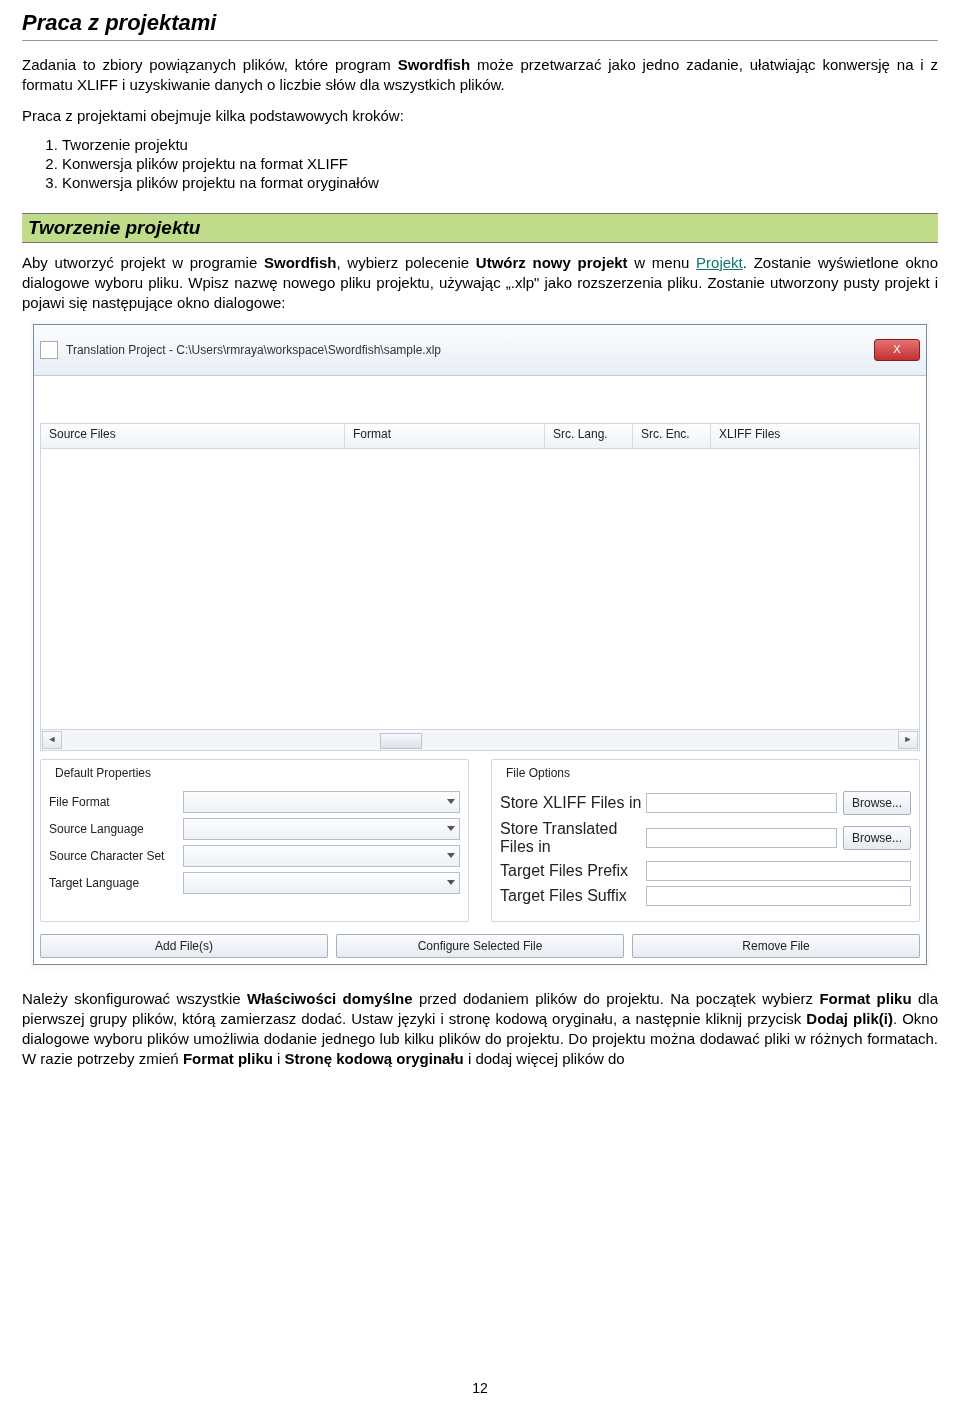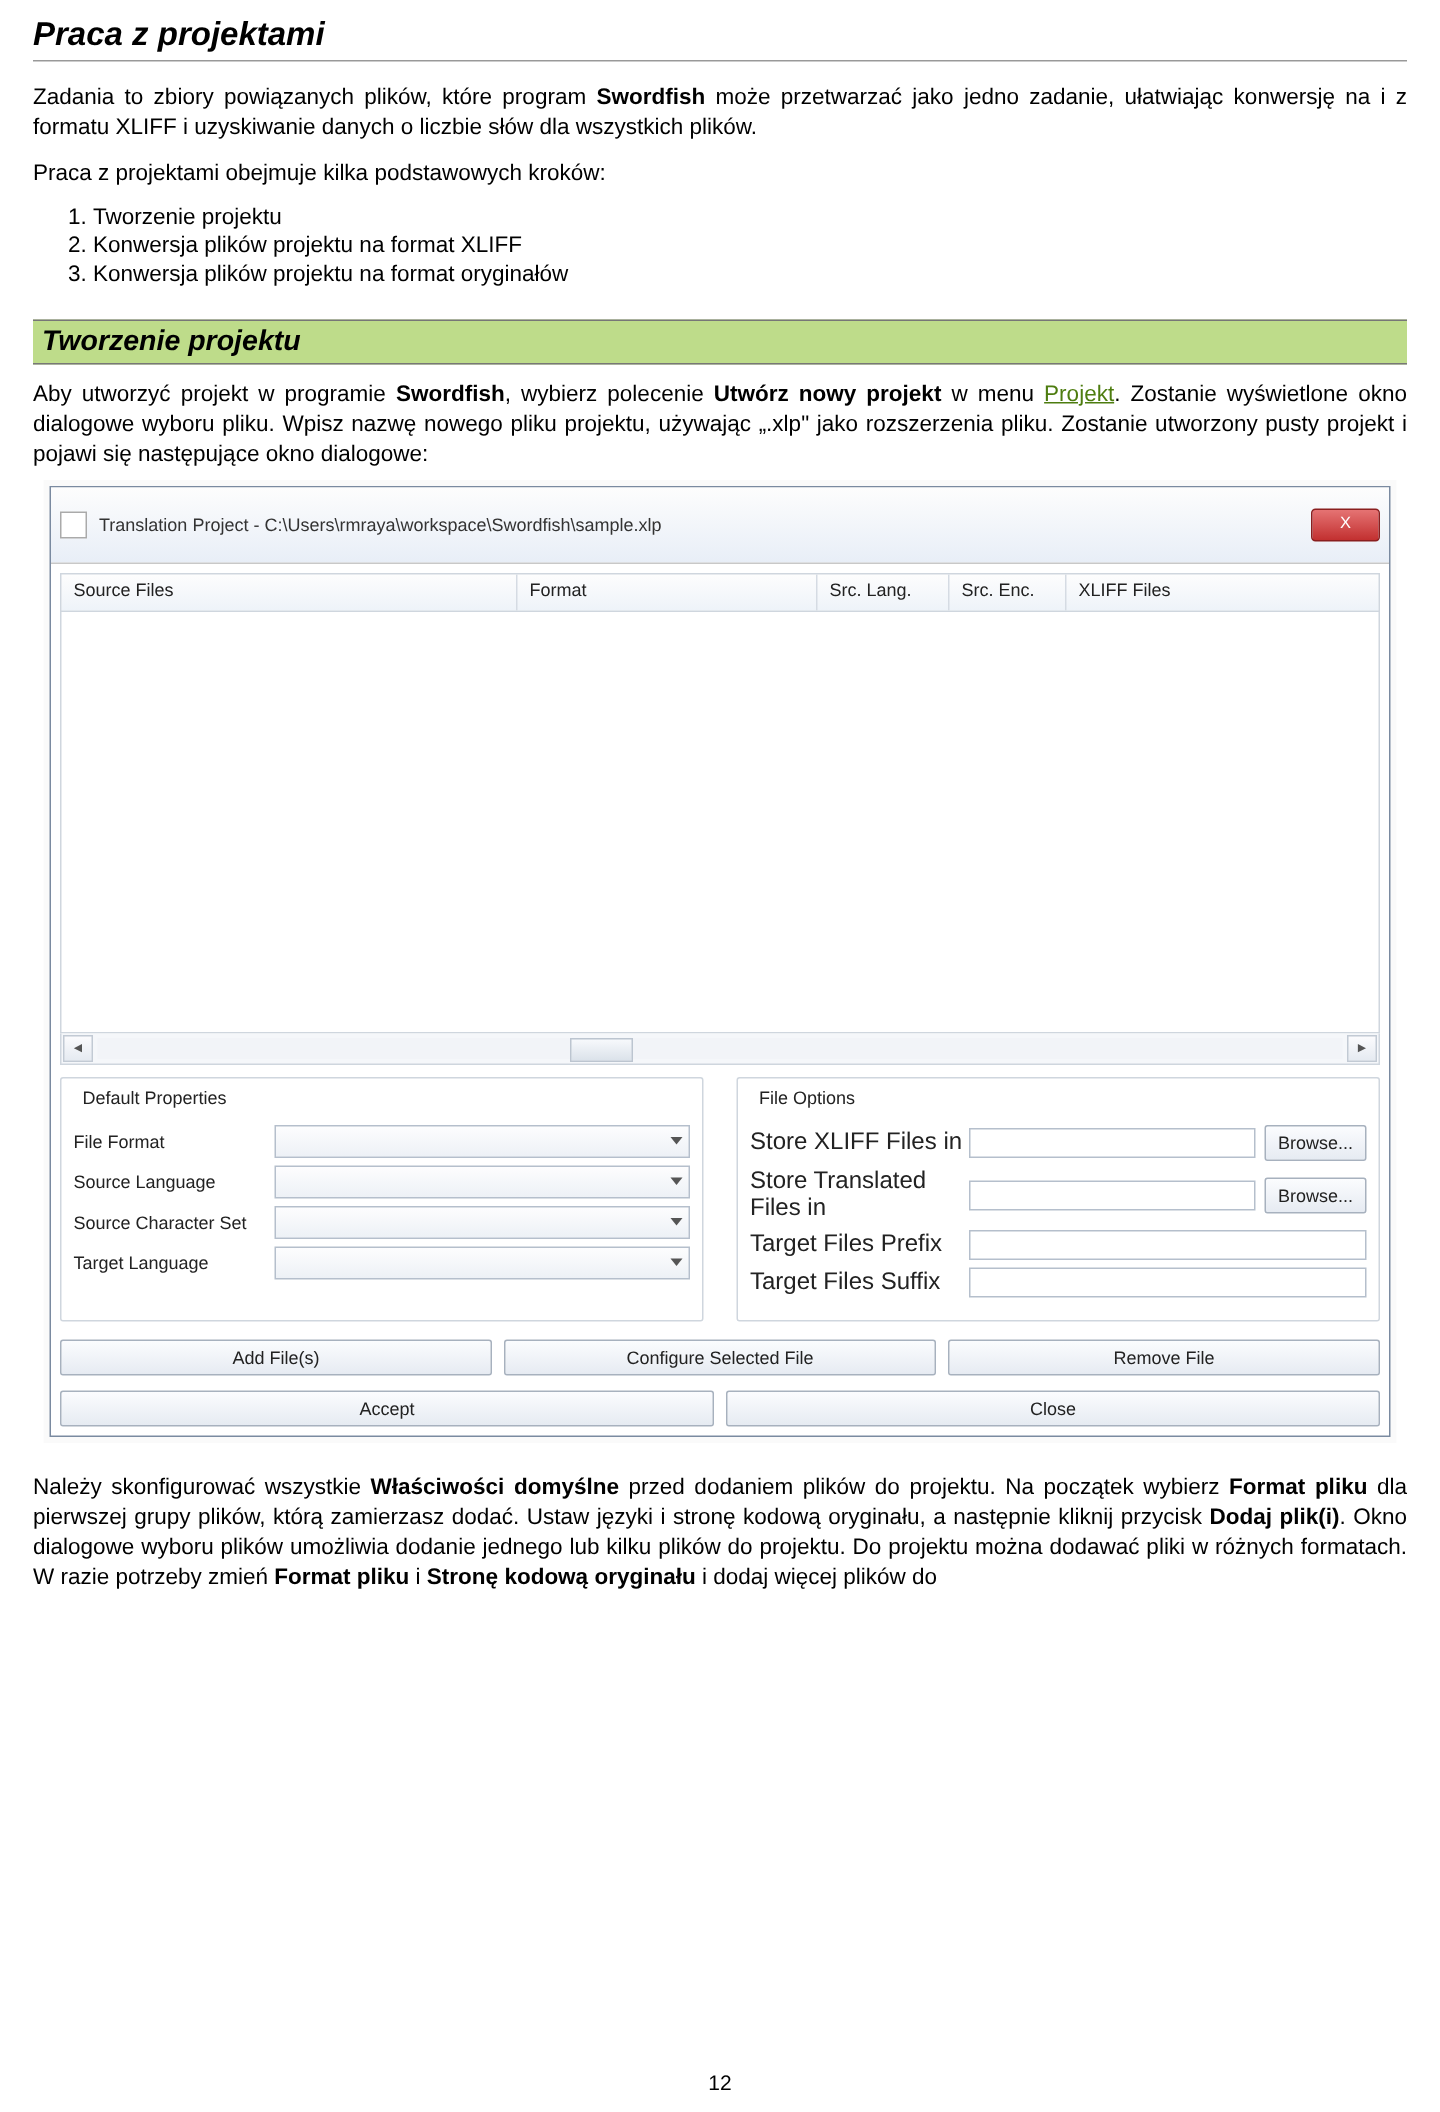--- a/index.html
+++ b/index.html
@@ -32,21 +32,21 @@
 }
 ol {
   margin: 6px 0 18px 40px;
   padding: 0;
 }
 ol li {
   margin: 2px 0;
 }
 .bold { font-weight: bold; }
 .link {
-  color: #4d7c0f;
+  color: #0f766e;
   text-decoration: underline;
 }
 .sub-heading {
   background: #bedc8a;
   border-top: 1px solid #777;
   border-bottom: 1px solid #777;
   font-size: 19px;
   font-weight: bold;
   font-style: italic;
   padding: 3px 6px;
@@ -88,20 +88,21 @@
   background: linear-gradient(#e57373, #c23030);
   border: 1px solid #8a1f1f;
   border-radius: 3px;
   color: #fff;
   font-size: 11px;
   line-height: 18px;
   text-align: center;
 }
 .dialog-body {
   padding: 6px;
+  margin-top: 41px;
 }
 .table-head {
   display: flex;
   background: linear-gradient(#fdfdfd, #eef3f9);
   border: 1px solid #cfd6de;
   height: 24px;
 }
 .table-head .th {
   border-right: 1px solid #d5dbe3;
   padding: 3px 8px;
@@ -348,24 +349,20 @@
             <div class="field-input"></div>
           </div>
         </div>
       </div>
 
       <div class="button-row">
         <div class="big-btn">Add File(s)</div>
         <div class="big-btn">Configure Selected File</div>
         <div class="big-btn">Remove File</div>
       </div>
-      <div class="button-row-2">
-        <div class="big-btn">Accept</div>
-        <div class="big-btn">Close</div>
-      </div>
     </div>
   </div>
 
   <p>
     <span>Należy skonfigurować wszystkie </span><span class="bold">Właściwości domyślne</span><span> przed dodaniem plików do projektu. Na początek wybierz </span><span class="bold">Format pliku</span><span> dla pierwszej grupy plików, którą zamierzasz dodać. Ustaw języki i stronę kodową oryginału, a następnie kliknij przycisk </span><span class="bold">Dodaj plik(i)</span><span>. Okno dialogowe wyboru plików umożliwia dodanie jednego lub kilku plików do projektu. Do projektu można dodawać pliki w różnych formatach. W razie potrzeby zmień </span><span class="bold">Format pliku</span><span> i </span><span class="bold">Stronę kodową oryginału</span><span> i dodaj więcej plików do</span>
   </p>
 
   <div class="page-num">12</div>
 </div>
 

